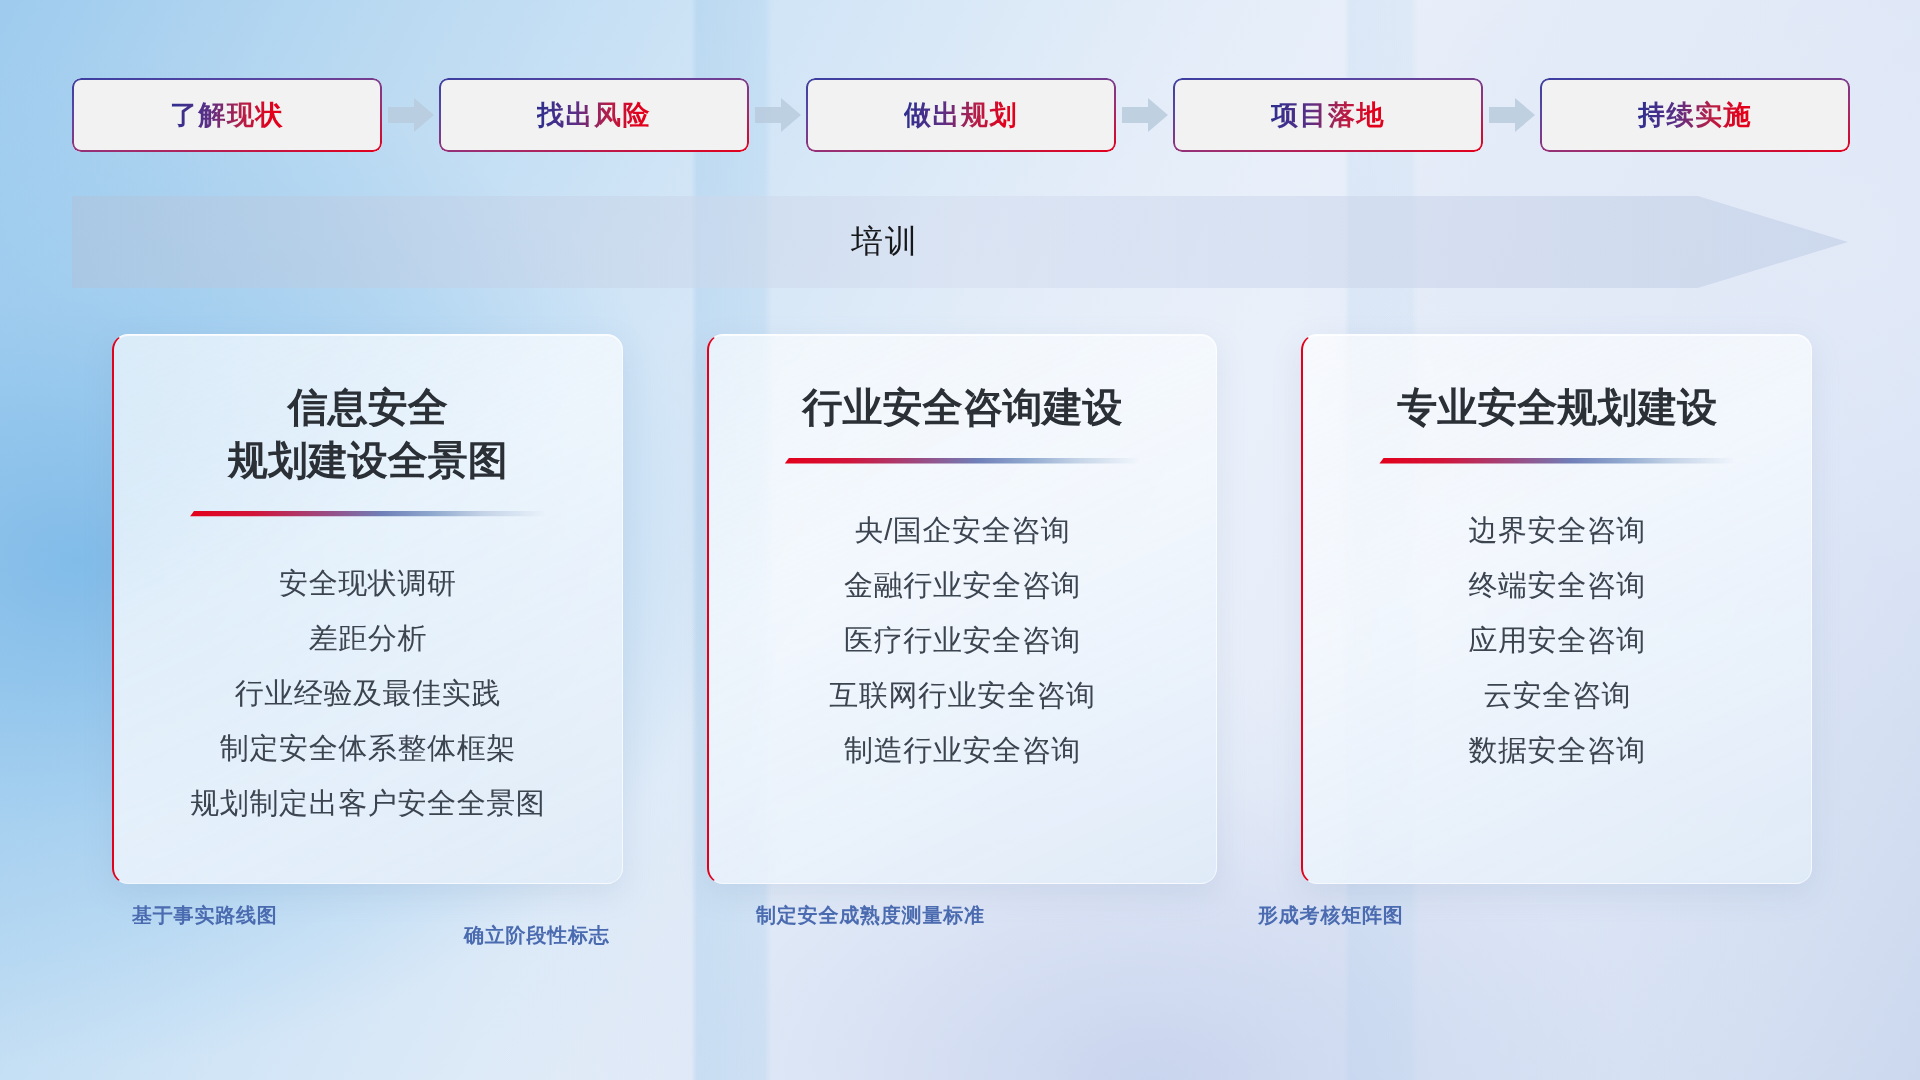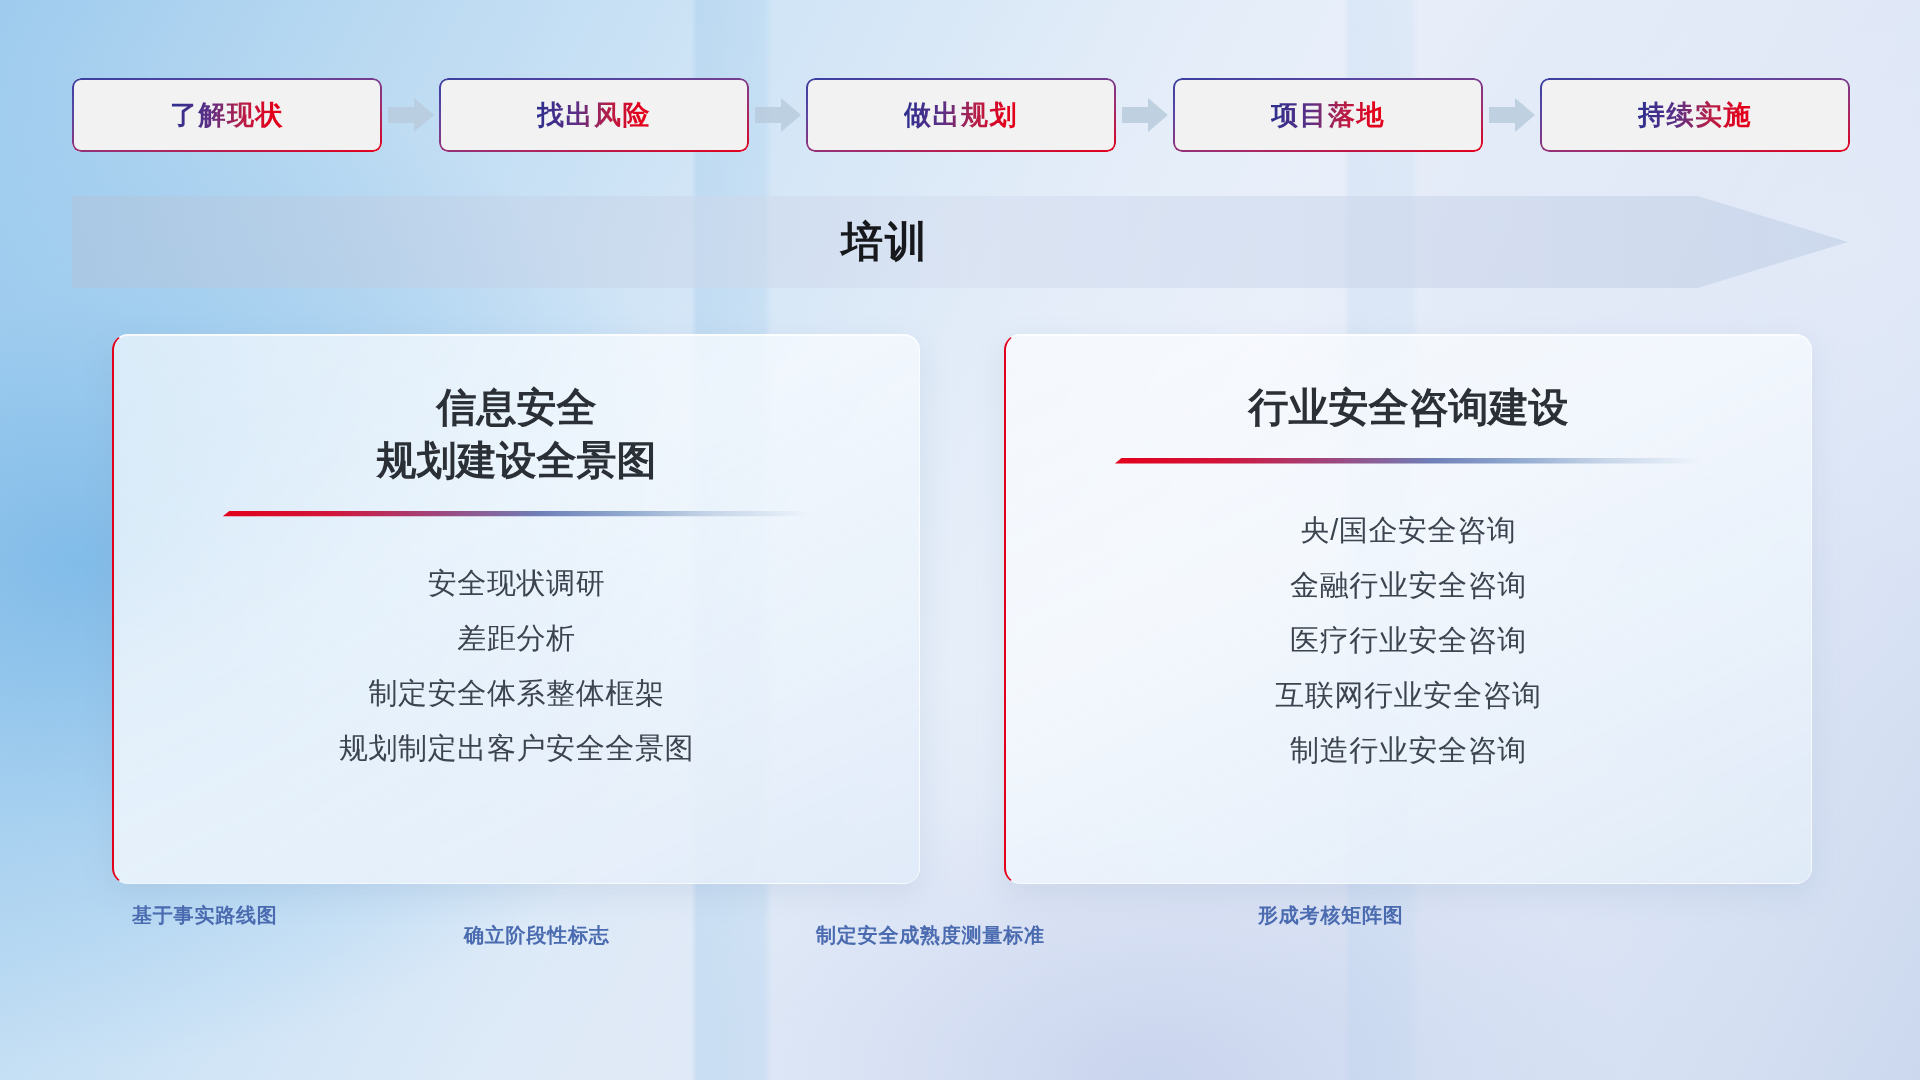--- a/index.html
+++ b/index.html
@@ -113,22 +113,22 @@
     position: absolute;
     inset: 0;
   }
   #banner-title {
     position: absolute;
     left: 0; right: 150px;
     top: 0; bottom: 0;
     display: flex;
     align-items: center;
     justify-content: center;
-    font-size: 42px;
-    font-weight: 700;
+    font-size: 32px;
+    font-weight: 400;
     color: #17181c;
     letter-spacing: 2px;
   }
 
   
   #cards {
     position: absolute;
     left: 112px;
     top: 334px;
     width: 1700px;
@@ -203,21 +203,21 @@
     position: absolute;
     top: 0;
     font-size: 20px;
     font-weight: 700;
     color: #4b6bb0;
     letter-spacing: 0.8px;
     white-space: nowrap;
   }
   .c0 { left: 20px; }
   .c1 { left: 352px; margin-top: 20px; }
-  .c2 { left: 704px; margin-top: 20px; }
+  .c2 { left: 644px; }
   .c3 { left: 1146px; }
 </style>
 </head>
 <body>
 
 <div id="stage">
   <div id="bands"></div>
 
   <div id="process">
 
@@ -280,37 +280,49 @@
 
   <div id="cards">
 
     <div class="card">
       <div class="card-title">信息安全
 规划建设全景图</div>
       <div class="card-divider"></div>
       <ul class="card-list">
         <li>安全现状调研</li>
         <li>差距分析</li>
+        <li>行业经验及最佳实践</li>
         <li>制定安全体系整体框架</li>
         <li>规划制定出客户安全全景图</li>
       </ul>
     </div>
 
     <div class="card">
       <div class="card-title">行业安全咨询建设</div>
       <div class="card-divider"></div>
       <ul class="card-list">
         <li>央/国企安全咨询</li>
         <li>金融行业安全咨询</li>
         <li>医疗行业安全咨询</li>
         <li>互联网行业安全咨询</li>
         <li>制造行业安全咨询</li>
       </ul>
     </div>
 
+    <div class="card">
+      <div class="card-title">专业安全规划建设</div>
+      <div class="card-divider"></div>
+      <ul class="card-list">
+        <li>边界安全咨询</li>
+        <li>终端安全咨询</li>
+        <li>应用安全咨询</li>
+        <li>云安全咨询</li>
+        <li>数据安全咨询</li>
+      </ul>
+    </div>
   </div>
 
   <div id="captions">
     <div class="caption c0">基于事实路线图</div>
     <div class="caption c1">确立阶段性标志</div>
     <div class="caption c2">制定安全成熟度测量标准</div>
     <div class="caption c3">形成考核矩阵图</div>
   </div>
 </div>
 

